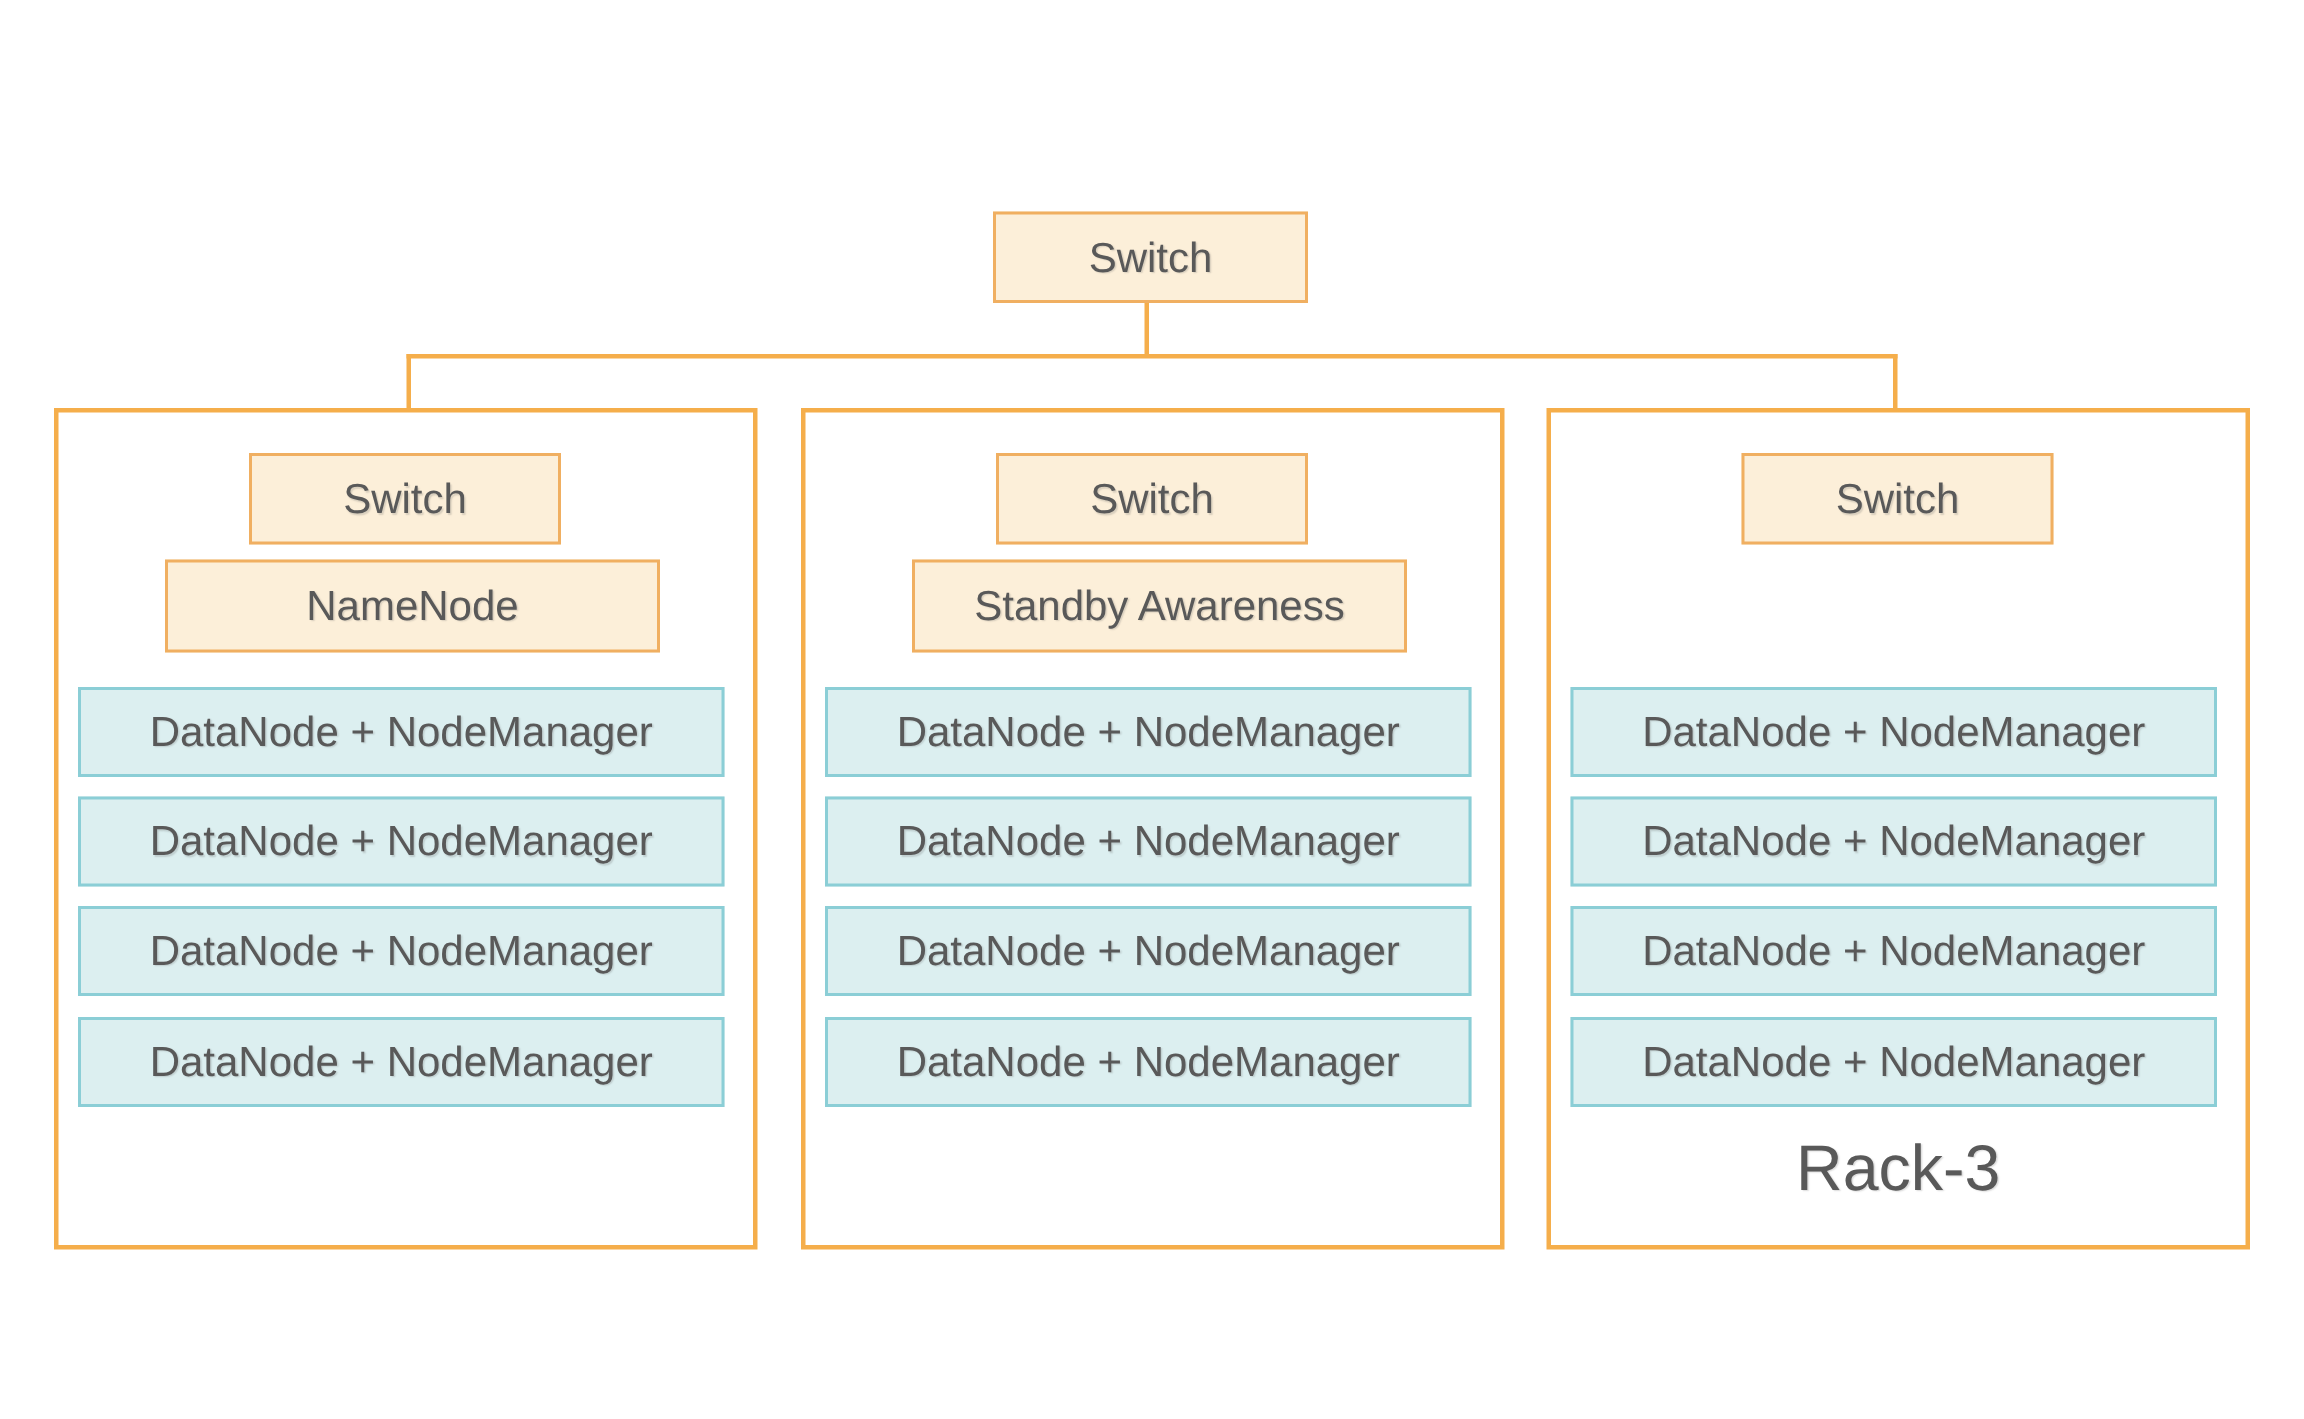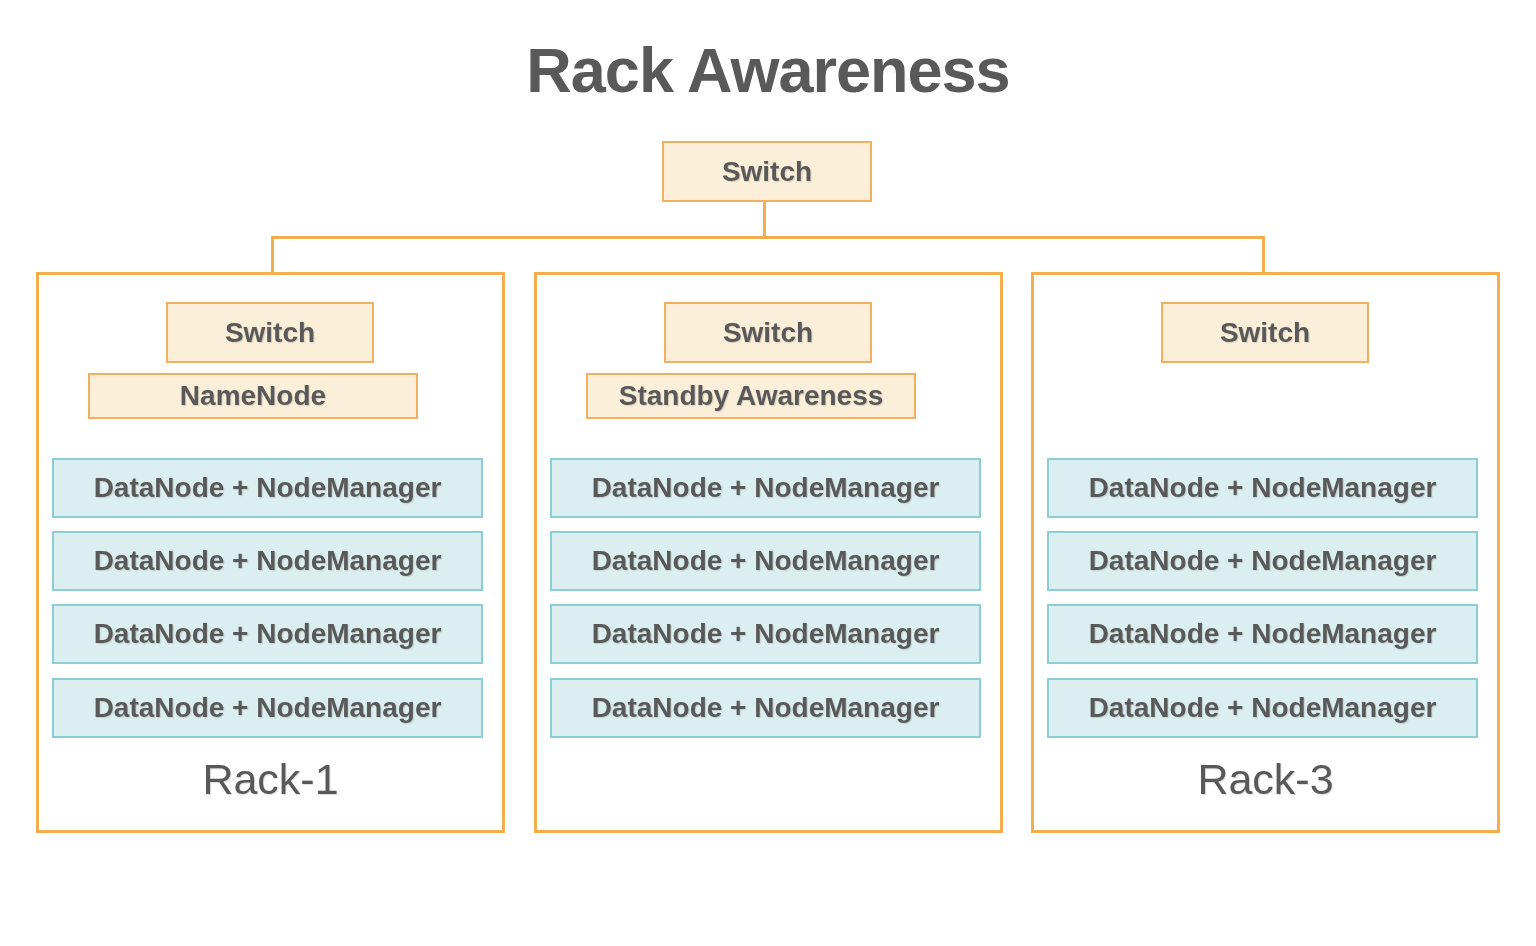--- a/index.html
+++ b/index.html
@@ -32,38 +32,37 @@
   }
   .line{position:absolute;background:var(--accent_orange);}
   .node{
     position:absolute;
     box-sizing:border-box;
     display:flex;align-items:center;justify-content:center;
     font-size:28px;
     color:var(--text_gray);
     text-shadow:1px 1px 1px rgba(89,89,89,0.22);
     white-space:nowrap;
-    font-weight:bold;
   }
   .cream{background:var(--cream_fill);border:2px solid var(--cream_border);}
   .teal{background:var(--teal_fill);border:2px solid var(--teal_border);align-items:center;}
   .top-switch{left:662px;top:141px;width:210px;height:61px;}
   .rack{
     position:absolute;
     top:272px;
     width:469px;height:561px;
     box-sizing:border-box;
     border:3px solid var(--accent_orange);
     background:#ffffff;
   }
   .rack-1{left:36px;}
   .rack-2{left:534px;}
   .rack-3{left:1031px;}
   .rack .rack-switch{left:127px;top:27px;width:208px;height:61px;}
-  .rack .rack-head{left:49px;top:98px;width:330px;height:46px;}
+  .rack .rack-head{left:71px;top:98px;width:330px;height:62px;}
   .rack .dn{left:13px;width:431px;height:60px;}
   .dn-1{top:183px;}
   .dn-2{top:256px;}
   .dn-3{top:329px;}
   .dn-4{top:403px;}
   .rack-label{
     position:absolute;
     left:0;top:480px;width:100%;
     text-align:center;
     font-size:43px;
@@ -74,21 +73,20 @@
   .conn-top-drop{left:763px;top:202px;width:3px;height:36px;}
   .conn-bus{left:271px;top:236px;width:994px;height:3px;}
   .conn-left-drop{left:271px;top:236px;width:3px;height:38px;}
   .conn-right-drop{left:1262px;top:236px;width:3px;height:38px;}
 </style>
 </head>
 <body>
 
 <div class="canvas">
 
-  <h1 class="title">Rack Awareness</h1>
 
   <div class="node cream top-switch">
     <span>Switch</span>
   </div>
 
   <div class="line conn-top-drop"></div>
   <div class="line conn-bus"></div>
   <div class="line conn-left-drop"></div>
   <div class="line conn-right-drop"></div>
 
@@ -104,21 +102,20 @@
     </div>
     <div class="node teal dn dn-2">
       <span>DataNode + NodeManager</span>
     </div>
     <div class="node teal dn dn-3">
       <span>DataNode + NodeManager</span>
     </div>
     <div class="node teal dn dn-4">
       <span>DataNode + NodeManager</span>
     </div>
-    <div class="rack-label">Rack-1</div>
   </section>
 
   <section class="rack rack-2">
     <div class="node cream rack-switch">
       <span>Switch</span>
     </div>
     <div class="node cream rack-head">
       <span>Standby Awareness</span>
     </div>
     <div class="node teal dn dn-1">

